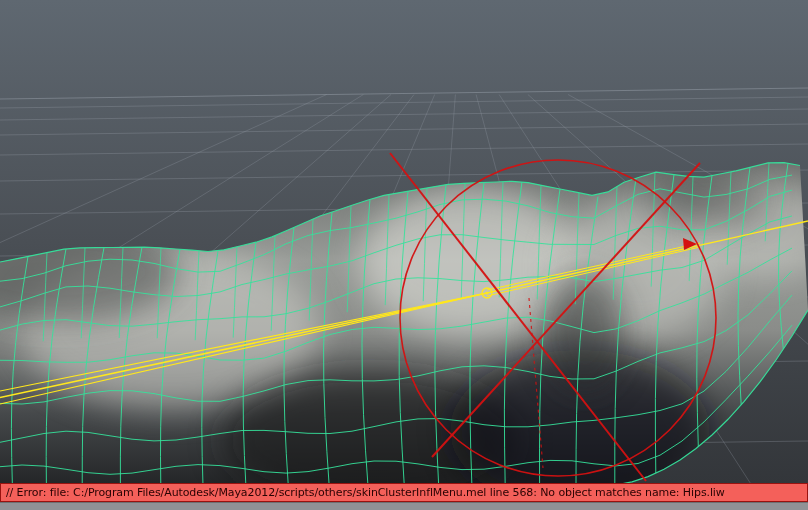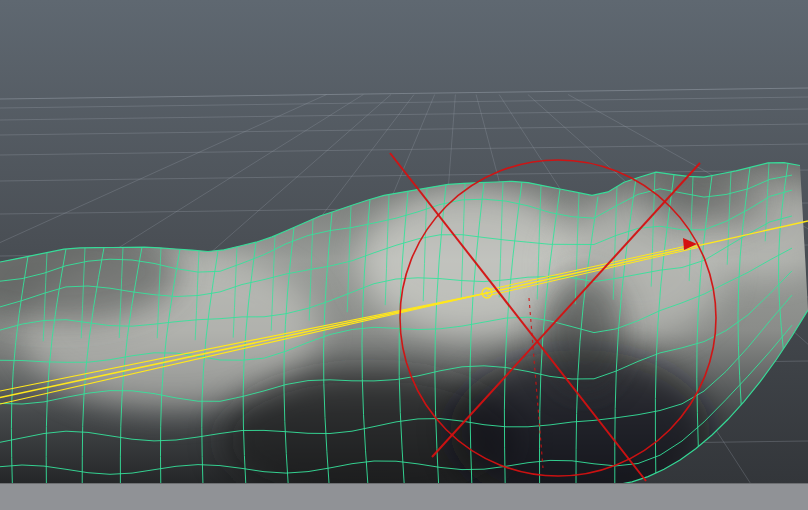--- a/index.html
+++ b/index.html
@@ -153,15 +153,18 @@
       <g id="manipG">
           <circle cx="558" cy="318" r="158" fill="none" stroke="#d41111" stroke-width="1.6" opacity="0.95"></circle>
           <line x1="390" y1="153" x2="646" y2="481" stroke="#d41111" stroke-width="2" fill="none" opacity="0.95"></line>
           <line x1="700" y1="163" x2="432" y2="457" stroke="#d41111" stroke-width="2" fill="none" opacity="0.95"></line>
           <line x1="529" y1="298" x2="543" y2="468" stroke="#d41111" stroke-width="1.2" fill="none" opacity="0.85" stroke-dasharray="3 4"></line>
           <path d="M683,238 L697,244 L684,250 Z" fill="#d41111"></path>
         </g>
     </svg>
   </div>
 
+  <div class="error-bar" style="background: rgb(244, 96, 90); border-color: rgb(153, 18, 15); color: rgb(42, 3, 3);">
+    <span>// Error: file: C:/Program Files/Autodesk/Maya2012/scripts/others/skinClusterInflMenu.mel line 568: No object matches name: Hips.liw</span>
+  </div>
 
   <div class="bottom-strip"></div>
 </div>
 
 </body></html>

